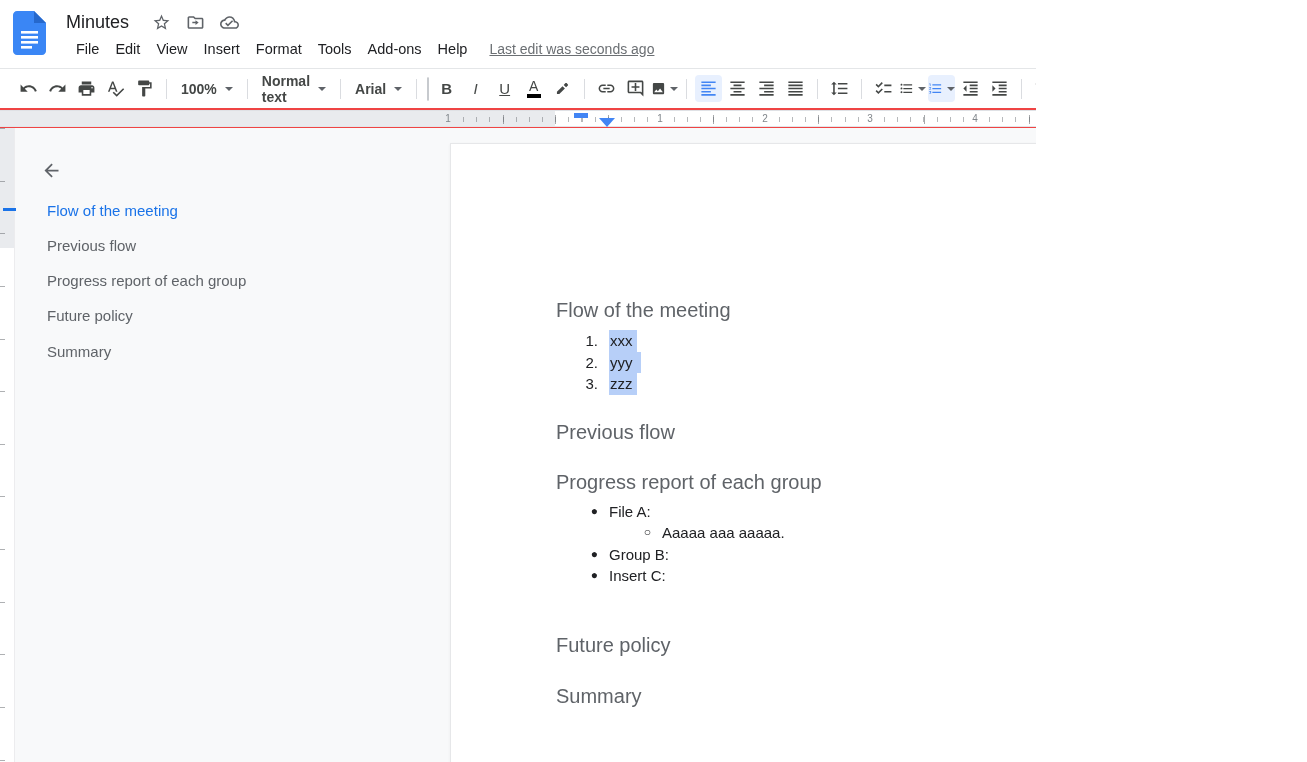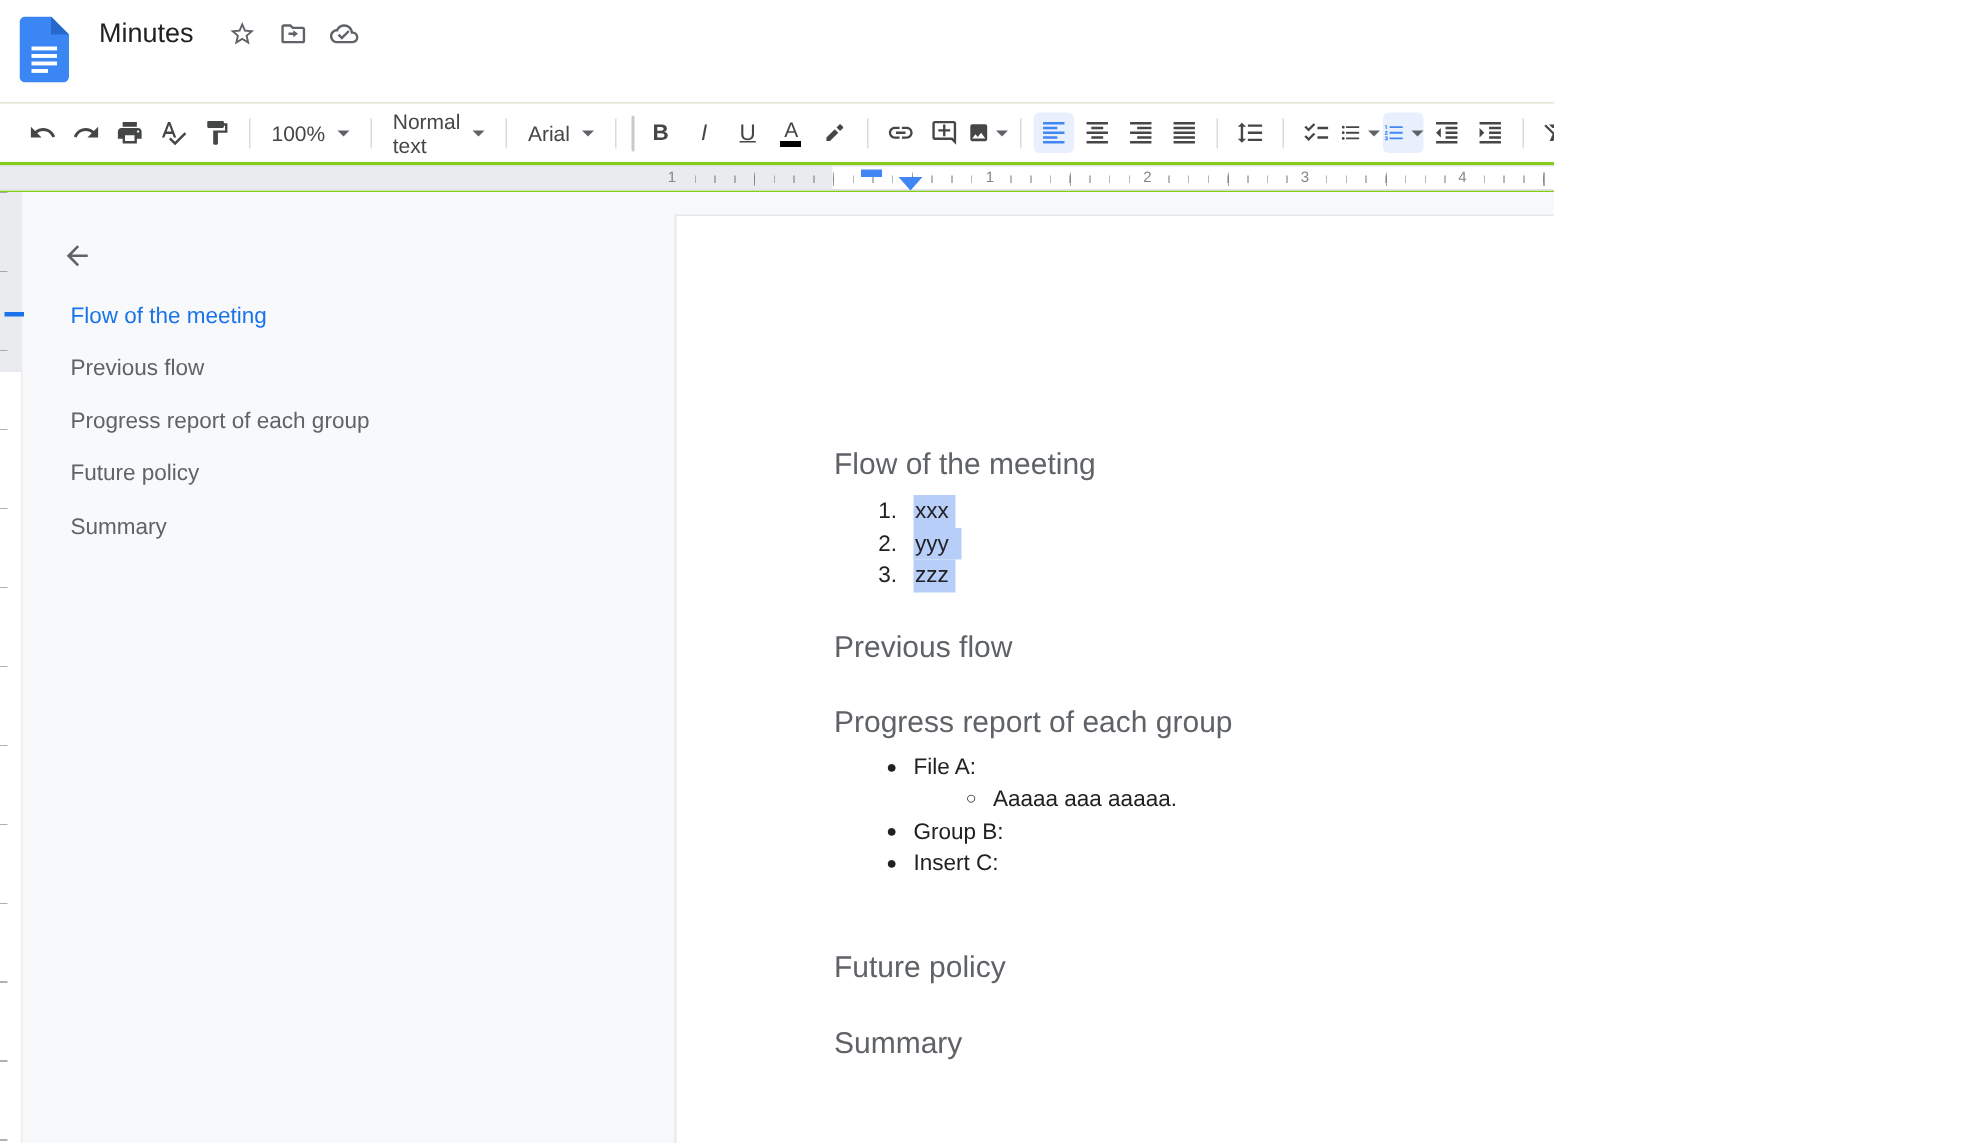--- a/index.html
+++ b/index.html
@@ -1,37 +1,37 @@
 <!DOCTYPE html>
 <html><head>
 <meta charset="utf-8">
 <style>
   * { margin:0; padding:0; box-sizing:border-box; }
   html,body { width:1307px; height:762px; overflow:hidden; }
   body { font-family:"Liberation Sans","DejaVu Sans",sans-serif; background:#fff; color:#202124; }
-  #app { position:relative; width:1036px; height:762px; background:#84cc16; overflow:hidden; }
+  #app { position:relative; width:1036px; height:762px; background:#ef4444; overflow:hidden; }
 
   
   .header { position:absolute; left:0; top:0; width:100%; height:69px; background:#fff; border-bottom:1px solid #e4e6e8; }
   .docs-logo { position:absolute; left:13px; top:11px; width:33px; height:44px; }
   .title-row { position:absolute; left:66px; top:8px; height:28px; display:flex; align-items:center; }
   .doc-title { font-size:18px; color:#202124; margin-right:22px; }
   .hicon { width:20px; height:20px; color:#5f6368; margin-right:14px; display:flex; align-items:center; justify-content:center; border-radius:50%; cursor:pointer; }
   .hicon svg { width:19px; height:19px; fill:currentColor; }
   .menu-row { position:absolute; left:68px; top:38px; display:flex; align-items:center; font-size:14.5px; color:#202124; }
   .menu-item { padding:3px 8px; border-radius:4px; cursor:pointer; }
   .last-edit { margin-left:14px; font-size:14px; color:#6b6f73; text-decoration:underline; cursor:pointer; }
 
   
   .toolbar { position:absolute; left:0; top:69px; width:100%; height:39px; background:#fff; display:flex; align-items:center; padding-left:14px; }
   .tbtn { min-width:27px; height:27px; border-radius:4px; display:flex; align-items:center; justify-content:center; color:#444746; cursor:pointer; margin:0 1px; }
   .tbtn svg { width:19px; height:19px; fill:currentColor; }
   .tbtn.active { background:#e8f0fe; color:#4285f4; }
   .tdiv { width:1px; height:20px; background:#dadce0; margin:0 7px; flex:none; }
-  .tdrop { display:flex; align-items:center; height:27px; border-radius:4px; padding:0 7px; font-size:14px; color:#444746; cursor:pointer; }
+  .tdrop { display:flex; align-items:center; height:27px; border-radius:4px; padding:0 7px; font-size:14px; color:#444746; cursor:pointer;font-weight:bold; }
   .caret { width:0; height:0; border-left:4px solid transparent; border-right:4px solid transparent; border-top:4.5px solid #5f6368; margin-left:8px; }
   .tbtn .caret { margin-left:4px; }
   .size-group { display:flex; align-items:center; height:24px; border:1px solid #c7cace; border-radius:4px; overflow:hidden; margin:0 3px; }
   .size-cell { display:flex; align-items:center; justify-content:center; font-size:15px; color:#444746; height:100%; cursor:pointer; }
   .size-minus,.size-plus { width:24px; }
   .size-value { width:32px; border-left:1px solid #c7cace; border-right:1px solid #c7cace; font-size:14px; }
   .fmt-b { font-weight:bold; font-size:15px; }
   .fmt-i { font-style:italic; font-size:15px; font-weight:500; }
   .fmt-u { text-decoration:underline; font-size:15px; }
   .fmt-a { font-size:14px; font-weight:500; line-height:1; display:flex; flex-direction:column; align-items:center; }
@@ -110,20 +110,31 @@
             <path d="M20 18H4V6h5.17l2 2H20v10zm0-12h-8l-2-2H4c-1.1 0-2 .9-2 2v12c0 1.1.9 2 2 2h16c1.1 0 2-.9 2-2V8c0-1.1-.9-2-2-2z"></path>
             <path d="M12 15l4-3-4-3v2H8v2h4v2z"></path>
           </svg>
       </span>
       <span class="hicon">
         <svg viewBox="0 0 24 24">
             <path d="M19.35 10.04C18.67 6.59 15.64 4 12 4 9.11 4 6.6 5.64 5.35 8.04 2.34 8.36 0 10.91 0 14c0 3.31 2.69 6 6 6h13c2.76 0 5-2.24 5-5 0-2.64-2.05-4.78-4.65-4.96zM19 18H6c-2.21 0-4-1.79-4-4s1.79-4 4-4h.71C7.37 7.69 9.48 6 12 6c3.04 0 5.5 2.46 5.5 5.5V12H19c1.66 0 3 1.34 3 3s-1.34 3-3 3zm-9-1l-3.5-3.5 1.41-1.41L10 14.17 15.18 9l1.41 1.41L10 17z"></path>
           </svg>
       </span>
     </div>
+    <div class="menu-row">
+      <span class="menu-item">File</span>
+      <span class="menu-item">Edit</span>
+      <span class="menu-item">View</span>
+      <span class="menu-item">Insert</span>
+      <span class="menu-item">Format</span>
+      <span class="menu-item">Tools</span>
+      <span class="menu-item">Add-ons</span>
+      <span class="menu-item">Help</span>
+      <span class="last-edit">Last edit was seconds ago</span>
+    </div>
   </div>
 
   <div class="toolbar">
     <span class="tbtn">
         <svg viewBox="0 0 24 24">
           <path d="M12.5 8c-2.65 0-5.05.99-6.9 2.6L2 7v9h9l-3.62-3.62c1.39-1.16 3.16-1.88 5.12-1.88 3.54 0 6.55 2.31 7.6 5.5l2.37-.78C21.08 11.03 17.15 8 12.5 8z"></path>
         </svg>
       </span>
     <span class="tbtn">
         <svg viewBox="0 0 24 24">

